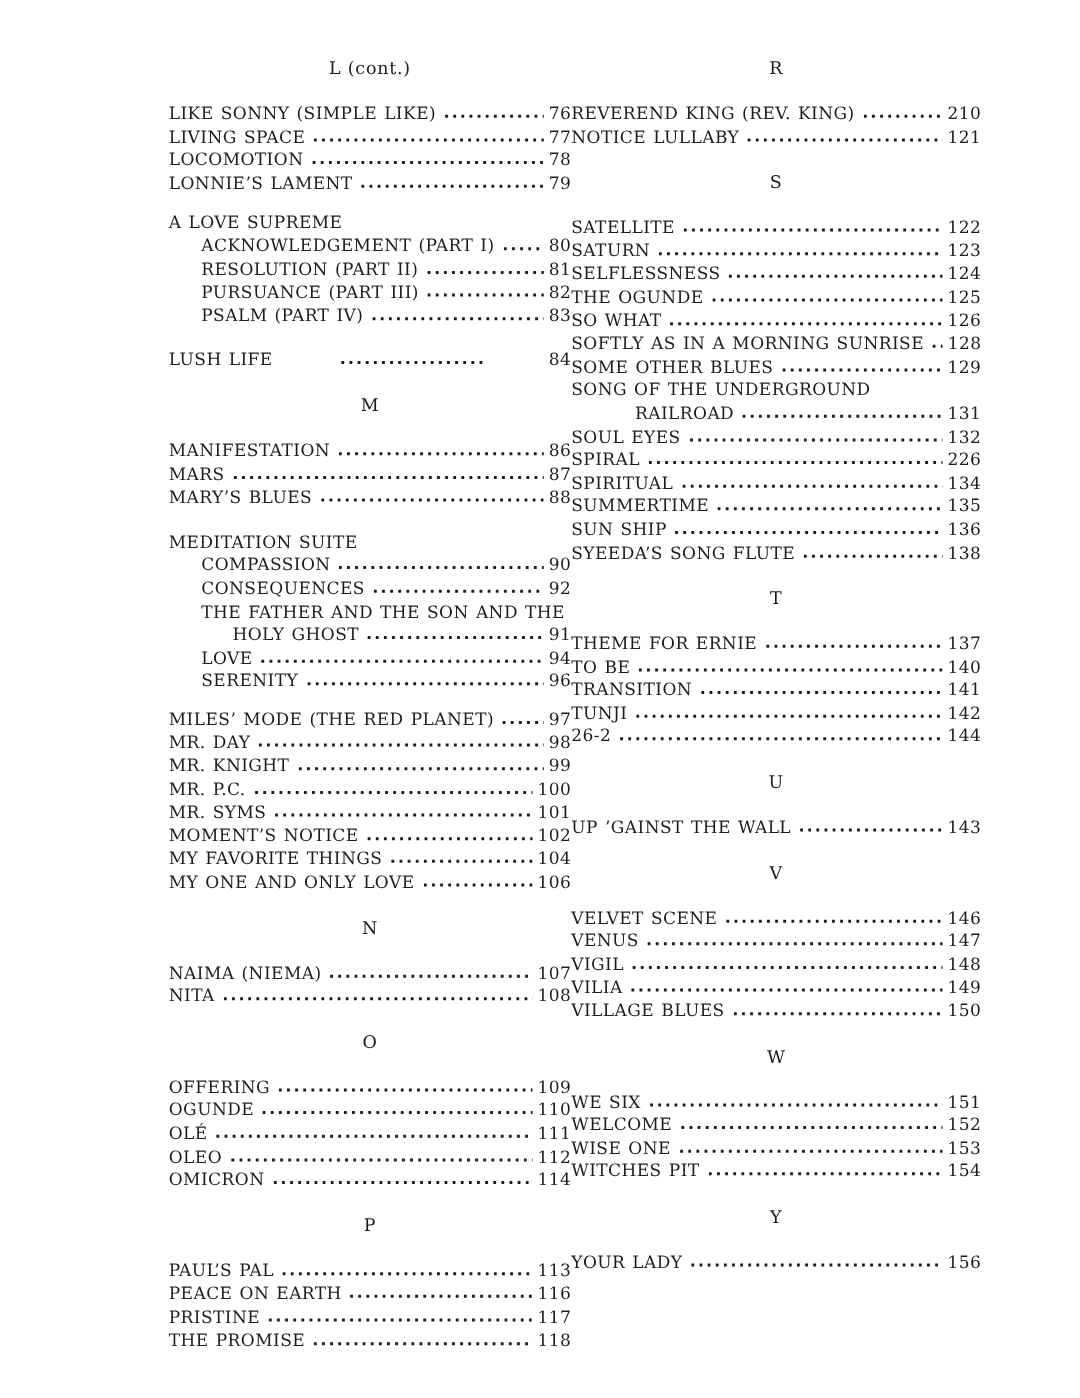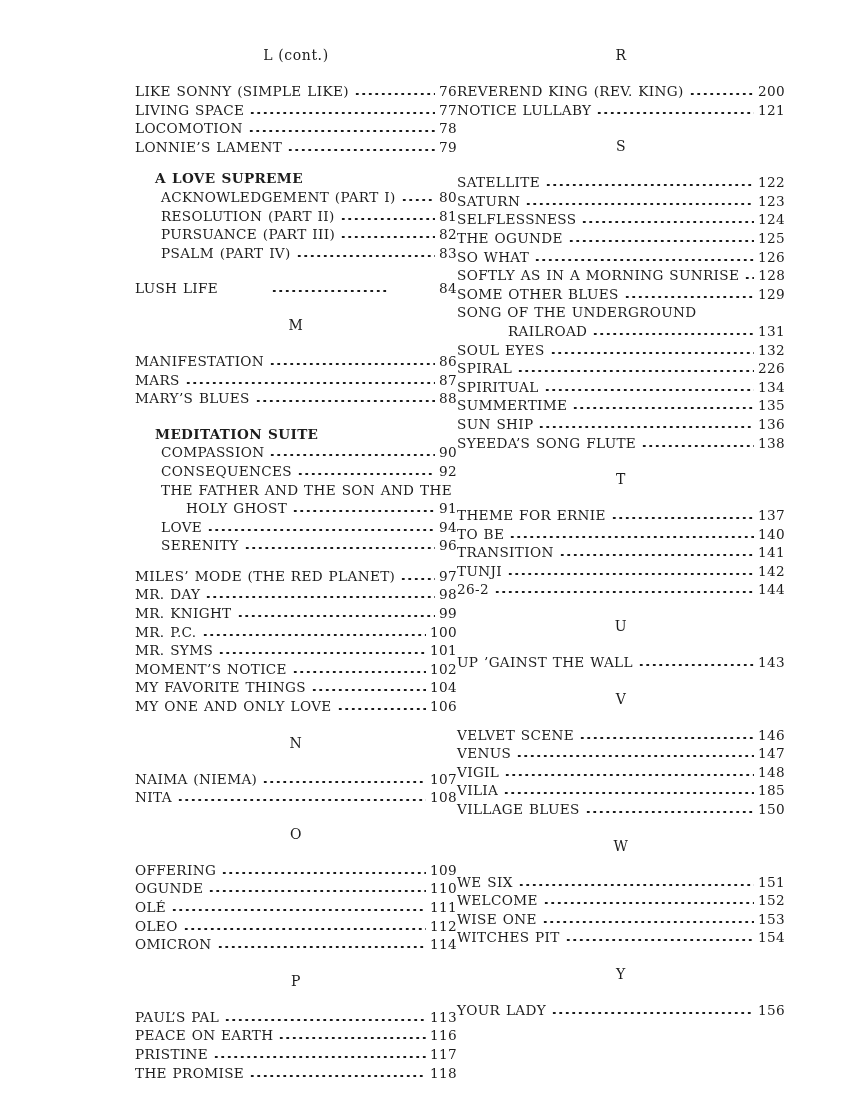--- a/index.html
+++ b/index.html
@@ -37,21 +37,21 @@
   .col .section-header:first-child { margin-top: 18px; }
 
   .row {
     display: flex;
     align-items: baseline;
     font-size: 13.6px;
     line-height: 18.6px;
     letter-spacing: 0.35px;
     word-spacing: 1px;
   }
-  .row.group { font-weight: bold; margin-left: 20px; }
+  .row.group { font-weight: normal; }
   .row.indent-1 { padding-left: 26px; }
   .row.indent-2 { padding-left: 51px; }
   .row.gap-sm { margin-top: 13px; }
   .row.gap-md { margin-top: 17px; gap: 48px; }
   .row.gap-lg { margin-top: 12px; }
 
   .title { white-space: nowrap; }
 
   .leader {
     flex: 1 1 auto;
@@ -268,21 +268,21 @@
           <span class="title">THE PROMISE</span>
           <span class="leader"></span>
           <span class="page-num">118</span>
         </div>
       </div>
     <div class="col col-right">
         <div class="section-header">R</div>
         <div class="row">
           <span class="title">REVEREND KING (REV. KING)</span>
           <span class="leader"></span>
-          <span class="page-num">200</span>
+          <span class="page-num">210</span>
         </div>
         <div class="row">
           <span class="title">NOTICE LULLABY</span>
           <span class="leader"></span>
           <span class="page-num">121</span>
         </div>
         <div class="section-header">S</div>
         <div class="row">
           <span class="title">SATELLITE</span>
           <span class="leader"></span>
@@ -400,21 +400,21 @@
           <span class="page-num">147</span>
         </div>
         <div class="row">
           <span class="title">VIGIL</span>
           <span class="leader"></span>
           <span class="page-num">148</span>
         </div>
         <div class="row">
           <span class="title">VILIA</span>
           <span class="leader"></span>
-          <span class="page-num">185</span>
+          <span class="page-num">149</span>
         </div>
         <div class="row">
           <span class="title">VILLAGE BLUES</span>
           <span class="leader"></span>
           <span class="page-num">150</span>
         </div>
         <div class="section-header">W</div>
         <div class="row">
           <span class="title">WE SIX</span>
           <span class="leader"></span>

